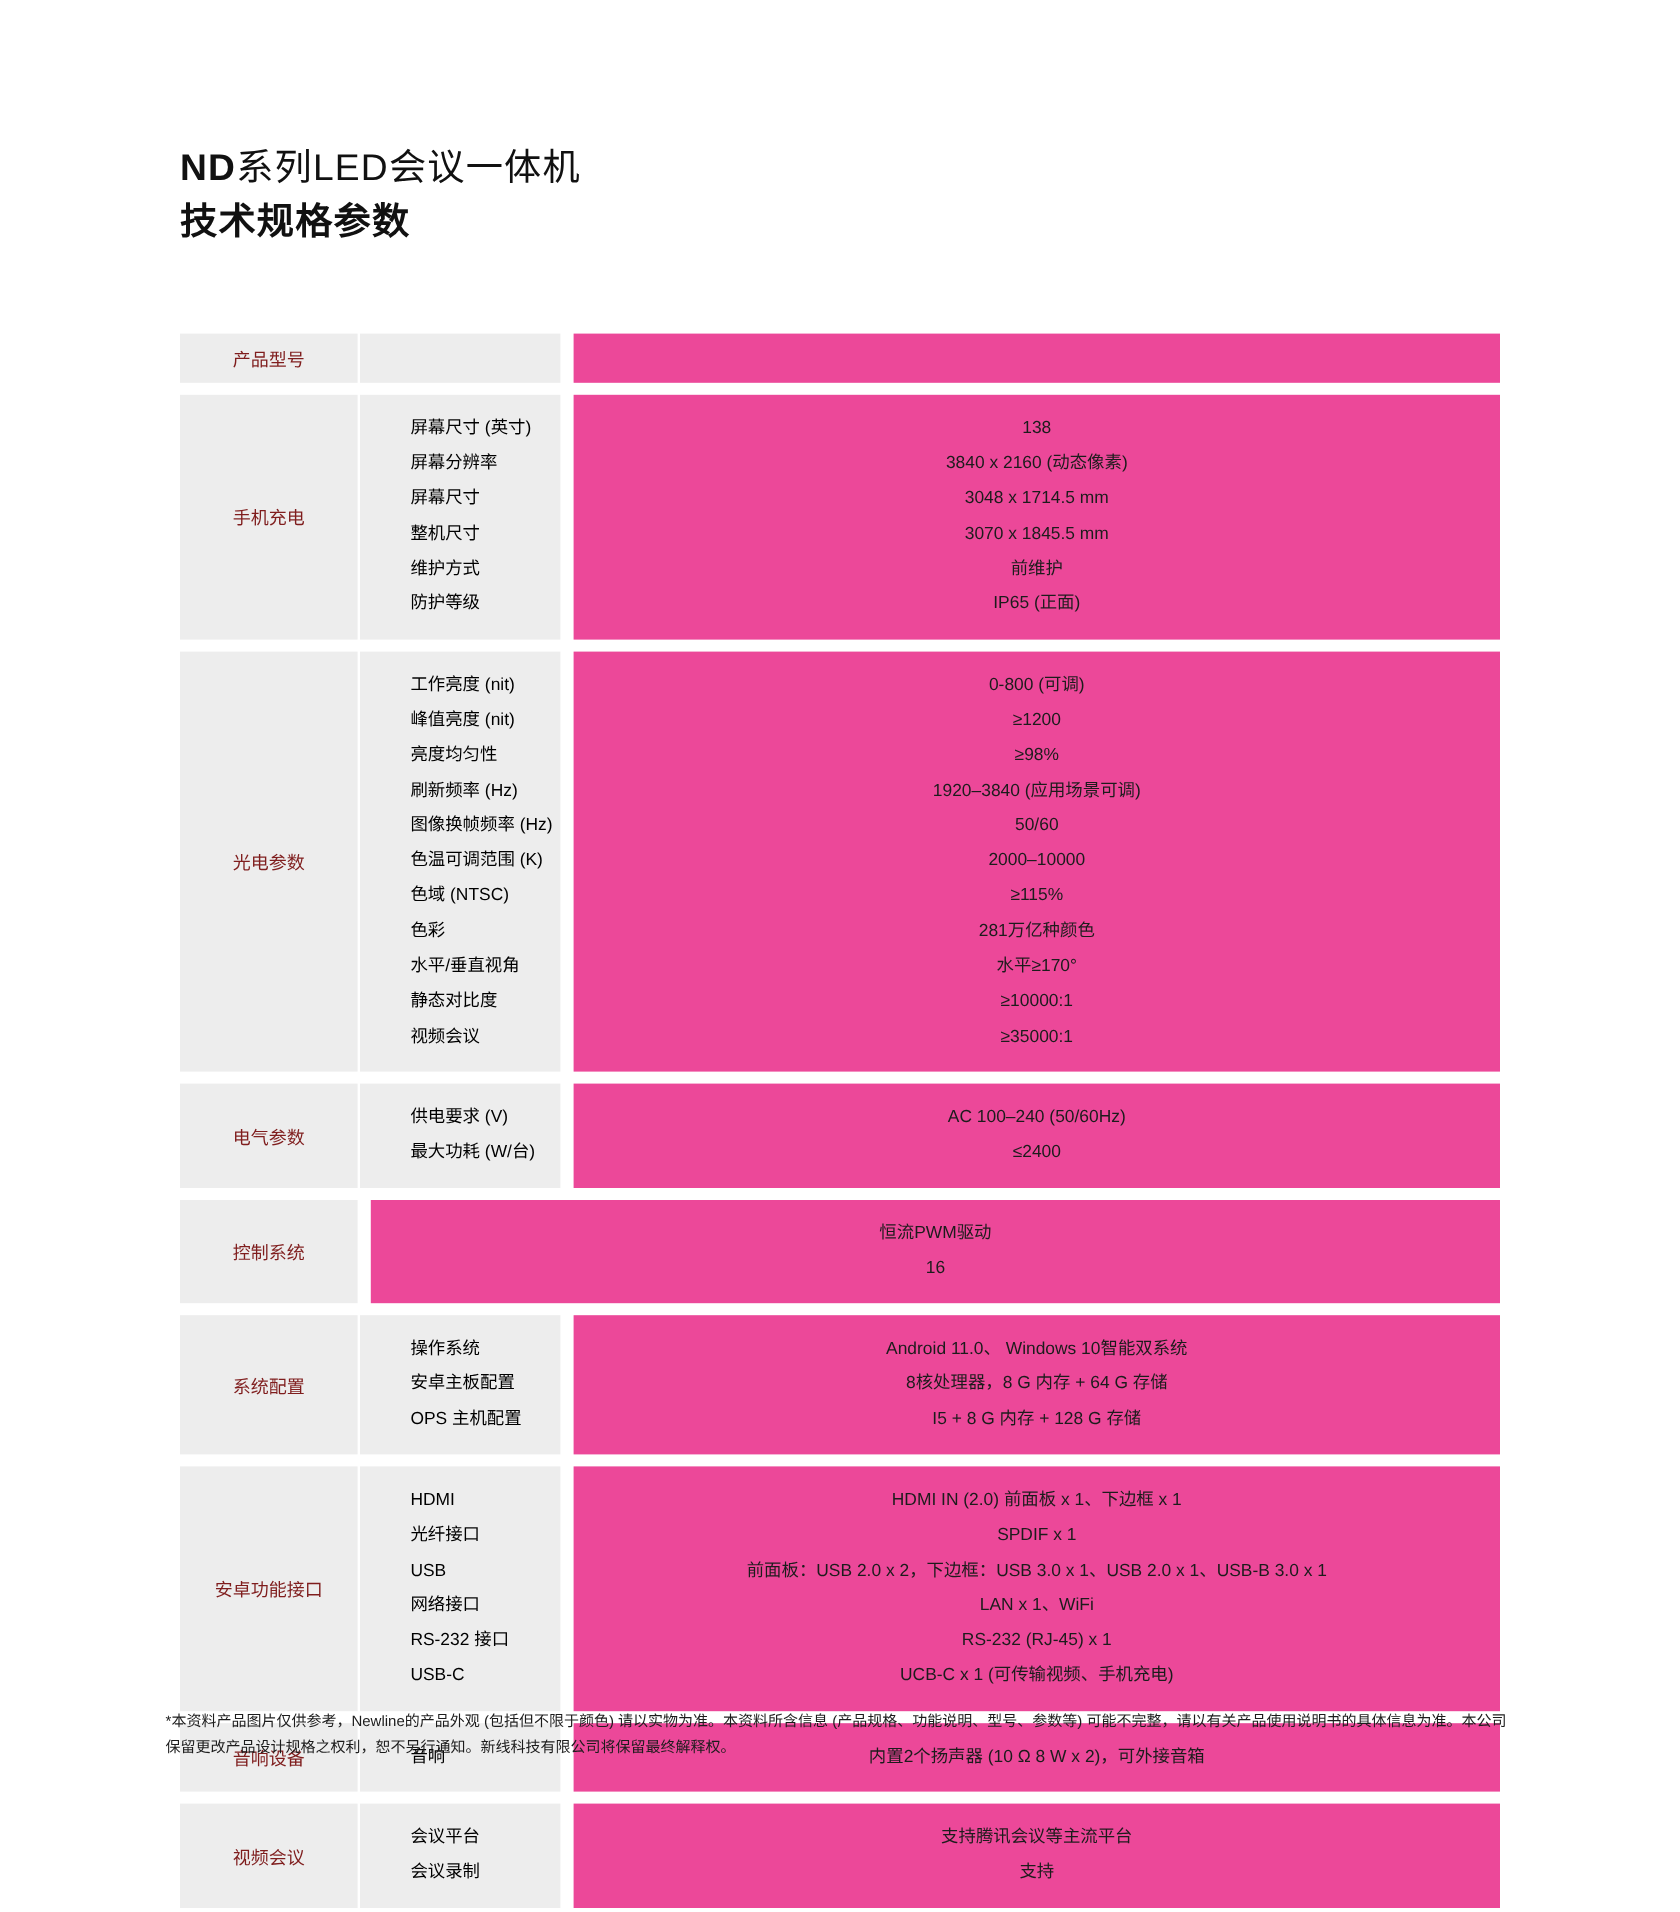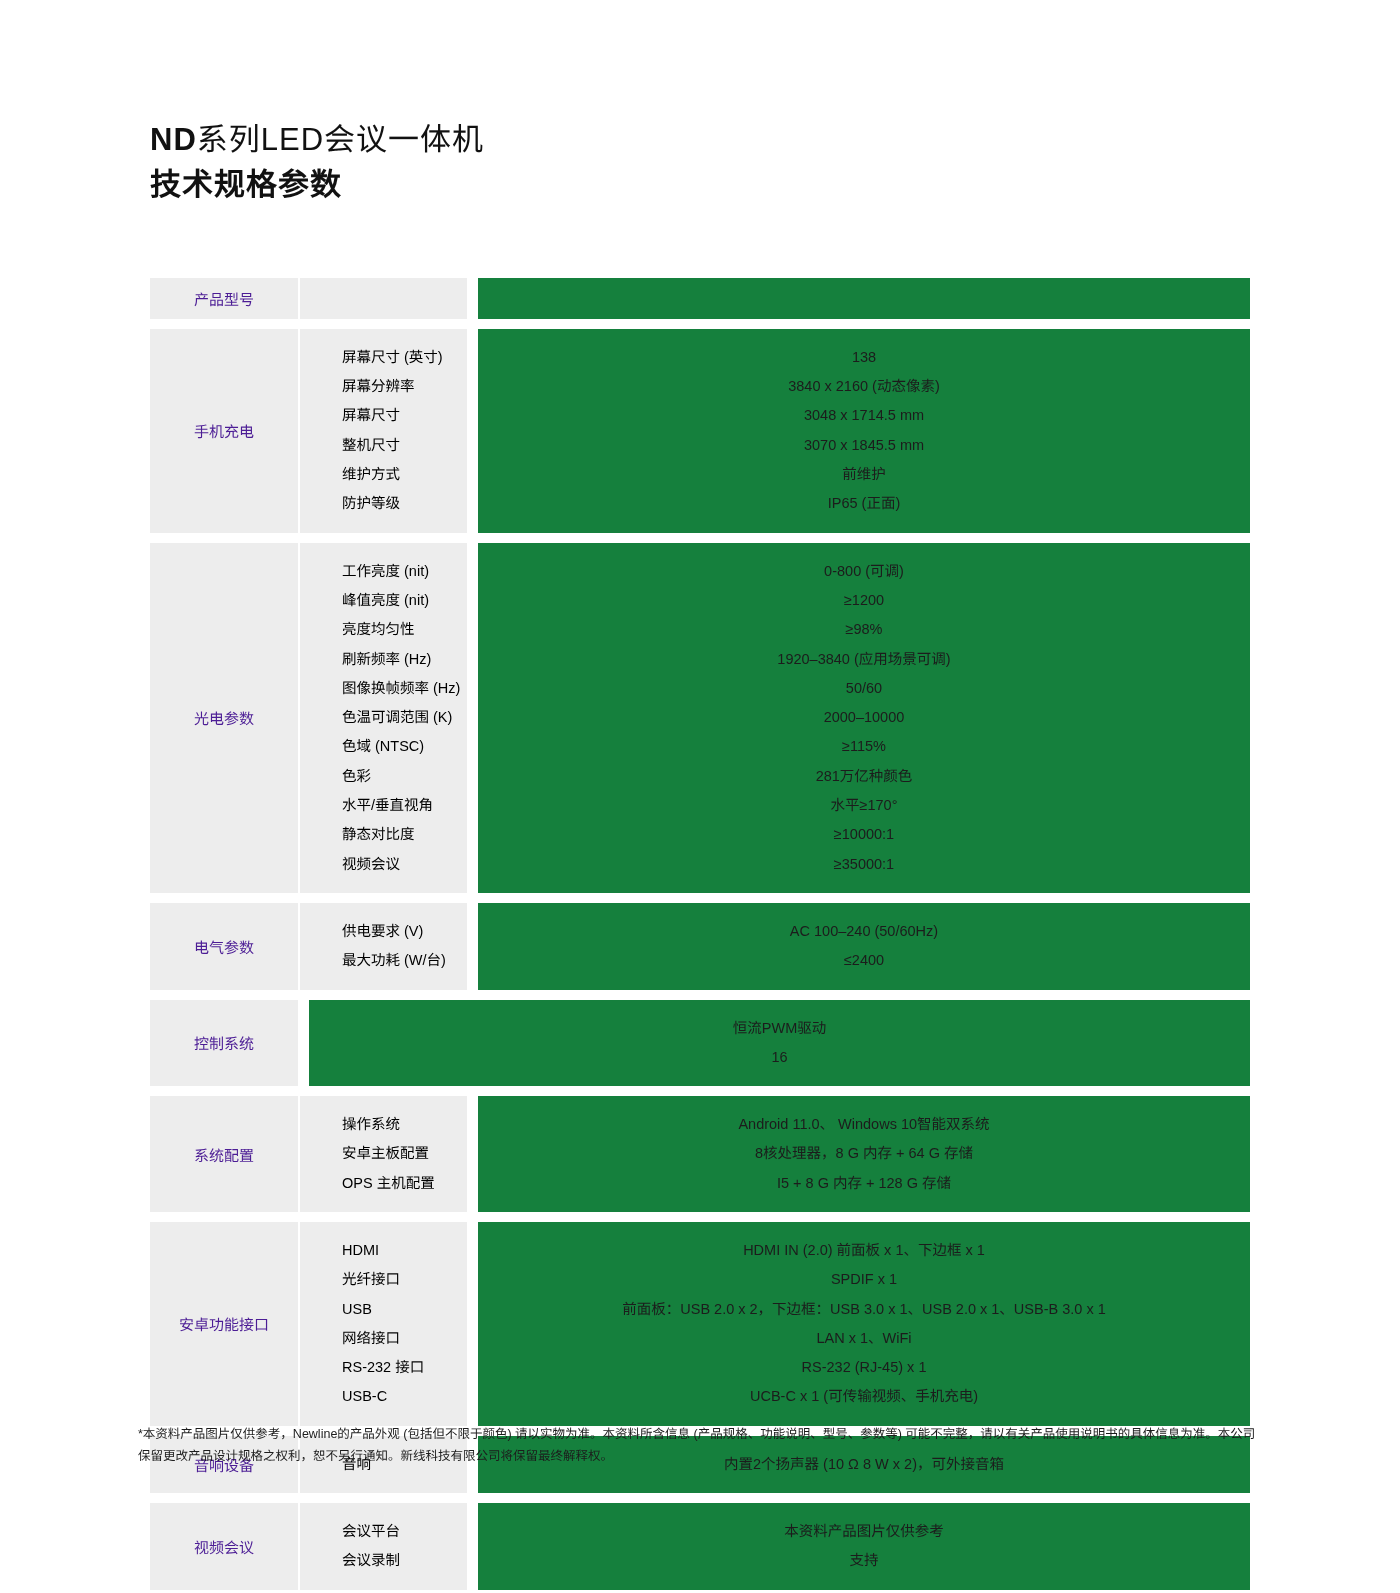--- a/index.html
+++ b/index.html
@@ -48,34 +48,34 @@
   }
   .grp:first-of-type { margin-bottom: 10px; }
   .col-cat {
     width: 148px;
     background: #ededed;
     display: flex;
     align-items: center;
     justify-content: center;
     text-align: center;
     font-size: 15px;
-    color: #4c1d95;
+    color: #7f1d1d;
     box-sizing: border-box;
     flex: 0 0 148px;
   }
   .col-param {
     width: 167px;
     background: #ededed;
     box-sizing: border-box;
     padding: 14px 0 14px 42px;
     flex: 0 0 167px;
     margin-left: 2px;
   }
   .col-value {
-    background: #15803d;
+    background: #ec4899;
     box-sizing: border-box;
     padding: 14px 0;
     flex: 1 1 auto;
     margin-left: 11px;
     text-align: center;
   }
   .row-label {
     font-size: 14.5px;
     line-height: 29.3px;
     color: #000000;
@@ -239,21 +239,21 @@
             <div class="row-value">内置2个扬声器 (10 Ω 8 W x 2)，可外接音箱</div>
           </div>
         </div>
         <div class="grp">
           <div class="col-cat">视频会议</div>
           <div class="col-param">
             <div class="row-label">会议平台</div>
             <div class="row-label">会议录制</div>
           </div>
           <div class="col-value">
-            <div class="row-value">本资料产品图片仅供参考</div>
+            <div class="row-value">支持腾讯会议等主流平台</div>
             <div class="row-value">支持</div>
           </div>
         </div>
       </div>
 
   </div>
 
   <div class="footnote">*本资料产品图片仅供参考，Newline的产品外观 (包括但不限于颜色) 请以实物为准。本资料所含信息 (产品规格、功能说明、型号、参数等) 可能不完整，请以有关产品使用说明书的具体信息为准。本公司保留更改产品设计规格之权利，恕不另行通知。新线科技有限公司将保留最终解释权。</div>
 
 </div>

